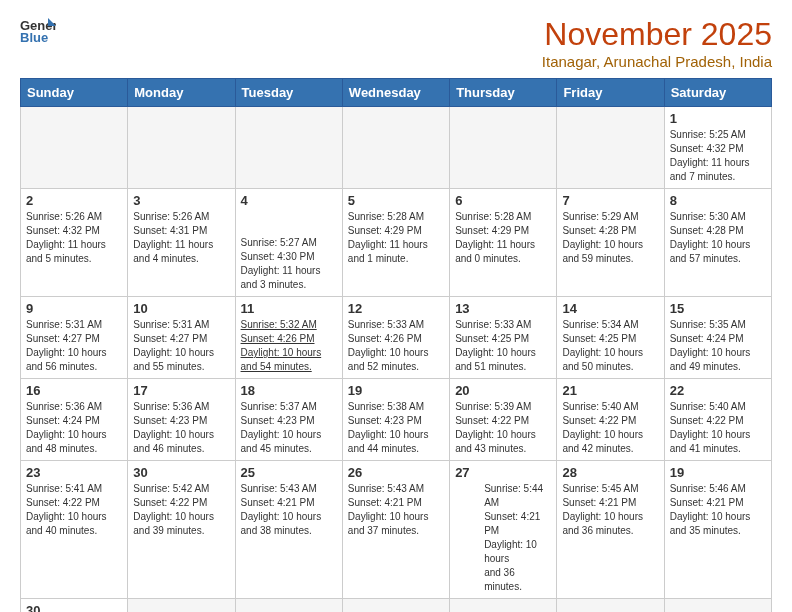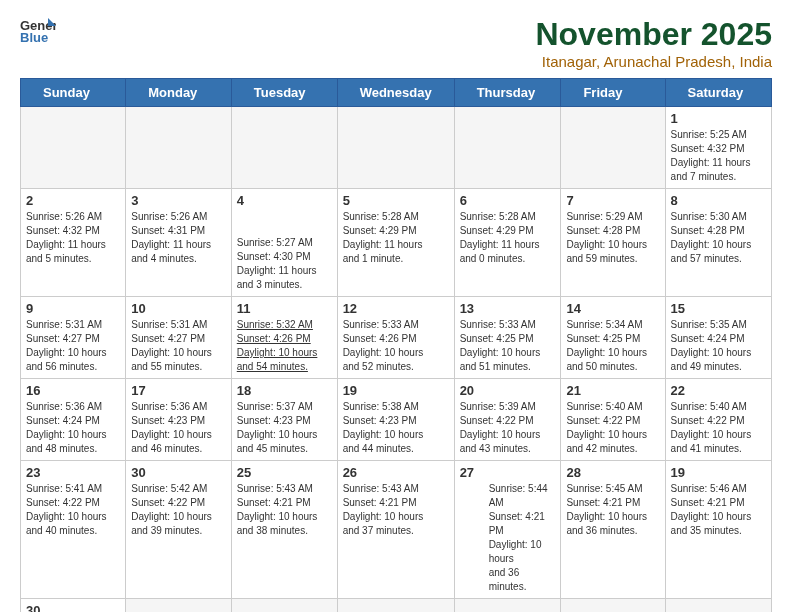--- a/index.html
+++ b/index.html
@@ -23,37 +23,37 @@
     }
     .logo-icon {
       width: 36px;
       height: 28px;
     }
     .title-block {
       text-align: right;
     }
     .month-year {
       font-size: 32px;
-      font-weight: bold;
-      color: #14532d;
+      font-weight: normal;
+      color: #c2410c;
     }
     .location {
       font-size: 15px;
       color: #a16207;
     }
     .calendar {
       width: 100%;
       border-collapse: collapse;
       border: 1px solid #ccc;
     }
     .calendar th {
       background-color: #3572b0;
       color: #fff;
       text-align: left;
-      padding: 6px 22px;
+      padding: 6px 6px;
       font-size: 13px;
       font-weight: bold;
       border: 1px solid #2a5a99;
     }
     .calendar td {
       vertical-align: top;
       border: 1px solid #ccc;
       padding: 4px 5px;
       font-size: 10.5px;
       color: #333;

